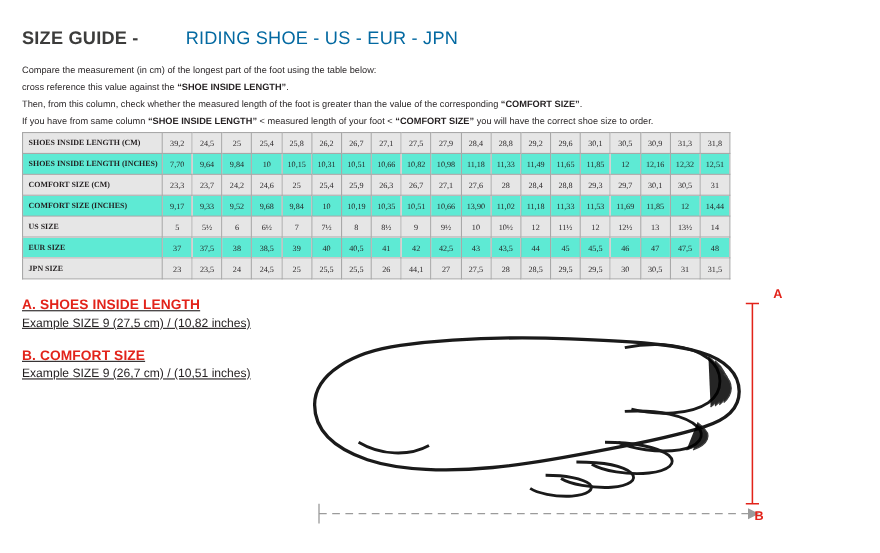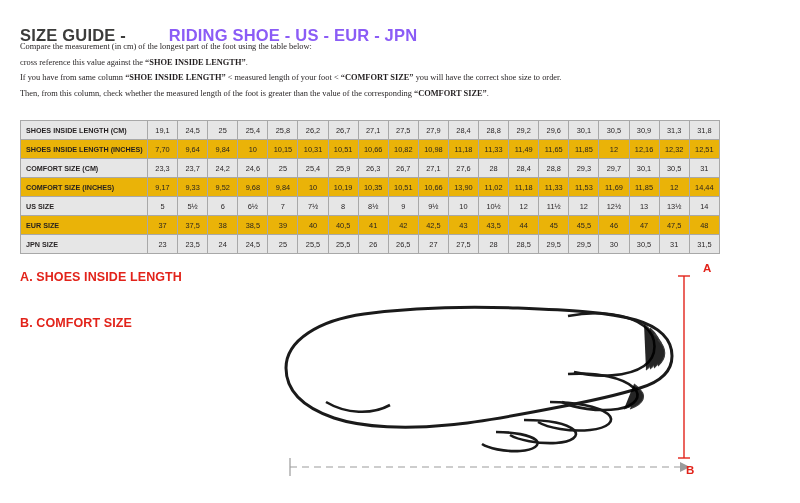--- a/index.html
+++ b/index.html
@@ -15,67 +15,67 @@
 
   
   .title-row {
     position: absolute;
     left: 20px; top: 26px;
     font-size: 16.5px;
     letter-spacing: 0.2px;
     white-space: nowrap;
   }
   .title-main { color: #3c3c3b; font-weight: 700; }
-  .title-accent { color: #8b5cf6; font-weight: 700; padding-left: 38px; }
+  .title-accent { color: #0369a1; font-weight: 400; padding-left: 38px; }
 
   
   .intro {
     position: absolute;
-    left: 20px; top: 39px;
+    left: 20px; top: 56px;
     width: 740px;
     font-size: 8.4px;
     line-height: 15.6px;
     color: #231f20;
-    font-family: Liberation Serif, serif;
   }
   .intro b { font-weight: 700; text-align: right; }
 
   
   .table-wrap {
     position: absolute;
     left: 20px; top: 120px;
     width: 760px;
   }
   table.size {
     border-collapse: collapse;
-    width: 700px;
+    width: 644px;
     table-layout: fixed;
+    font-family: Liberation Serif, serif;
   }
   table.size td {
     border: 1px solid #a8a8a8;
     height: 19px;
     font-size: 7.4px;
     text-align: center;
     color: #231f20;
     padding: 0 1px;
     overflow: hidden;
     white-space: nowrap;
   }
   table.size td.rowhead {
     text-align: left;
     font-weight: 700;
     font-size: 7.2px;
     padding-left: 5px;
     width: 127px;
   }
   tr.shade td { background: #e6e6e6; }
-  tr.plain td { background: #eab308; margin-top: 44px; }
-
-  
-  .legend { position: absolute; left: 20px; }
+  tr.plain td { background: #5eead4; margin-top: 44px; }
+
+  
+  .legend { position: absolute; left: 20px; text-decoration: underline; }
   .legend.a { top: 270px; }
   .legend.b { top: 316px; }
   .legend-title {
     color: #e2231a;
     font-weight: 700;
     font-size: 12.5px;
     letter-spacing: 0.1px;
   }
   .legend-sub {
     margin-top: 4px;
@@ -111,33 +111,33 @@
   </div>
 
   <div class="intro">
     <div>
       <span>Compare the measurement (in cm) of the longest part of the foot using the table below:</span>
     </div>
     <div>
       <span>cross reference this value against the </span><b>“SHOE INSIDE LENGTH”</b><span>.</span>
     </div>
     <div>
-      <span>If you have from same column </span><b>“SHOE INSIDE LENGTH”</b><span> &lt;   measured length of your foot  &lt; </span><b>“COMFORT SIZE”</b><span> you will have the correct shoe size to order.</span>
+      <span>Then, from this column, check whether the measured length of the foot is greater than the value of the corresponding </span><b>“COMFORT SIZE”</b><span>.</span>
     </div>
     <div>
-      <span>Then, from this column, check whether the measured length of the foot is greater than the value of the corresponding </span><b>“COMFORT SIZE”</b><span>.</span>
+      <span>If you have from same column </span><b>“SHOE INSIDE LENGTH”</b><span> &lt;   measured length of your foot  &lt; </span><b>“COMFORT SIZE”</b><span> you will have the correct shoe size to order.</span>
     </div>
   </div>
 
   <div class="table-wrap">
     <table class="size">
       <tbody id="size-table-body">
           <tr class="shade">
             <td class="rowhead">SHOES INSIDE LENGTH (CM)</td>
-            <td>19,1</td>
+            <td>39,2</td>
             <td>24,5</td>
             <td>25</td>
             <td>25,4</td>
             <td>25,8</td>
             <td>26,2</td>
             <td>26,7</td>
             <td>27,1</td>
             <td>27,5</td>
             <td>27,9</td>
             <td>28,4</td>
@@ -263,42 +263,44 @@
           <tr class="shade">
             <td class="rowhead">JPN SIZE</td>
             <td>23</td>
             <td>23,5</td>
             <td>24</td>
             <td>24,5</td>
             <td>25</td>
             <td>25,5</td>
             <td>25,5</td>
             <td>26</td>
-            <td>26,5</td>
+            <td>44,1</td>
             <td>27</td>
             <td>27,5</td>
             <td>28</td>
             <td>28,5</td>
             <td>29,5</td>
             <td>29,5</td>
             <td>30</td>
             <td>30,5</td>
             <td>31</td>
             <td>31,5</td>
           </tr>
         </tbody>
     </table>
   </div>
 
   <div class="legend a">
     <div class="legend-title">A. SHOES INSIDE LENGTH</div>
+    <div class="legend-sub">Example SIZE 9 (27,5 cm) / (10,82 inches)</div>
   </div>
 
   <div class="legend b">
     <div class="legend-title">B. COMFORT SIZE</div>
+    <div class="legend-sub">Example SIZE 9 (26,7 cm) / (10,51 inches)</div>
   </div>
 
   <div class="foot">
     <svg width="430" height="230" viewBox="0 0 430 230" xmlns="http://www.w3.org/2000/svg">
 
       <path d="M18 106
                C 18 78, 52 58, 96 52
                C 140 46, 196 44, 250 46
                C 300 48, 340 50, 368 58
                C 392 65, 404 78, 404 94

